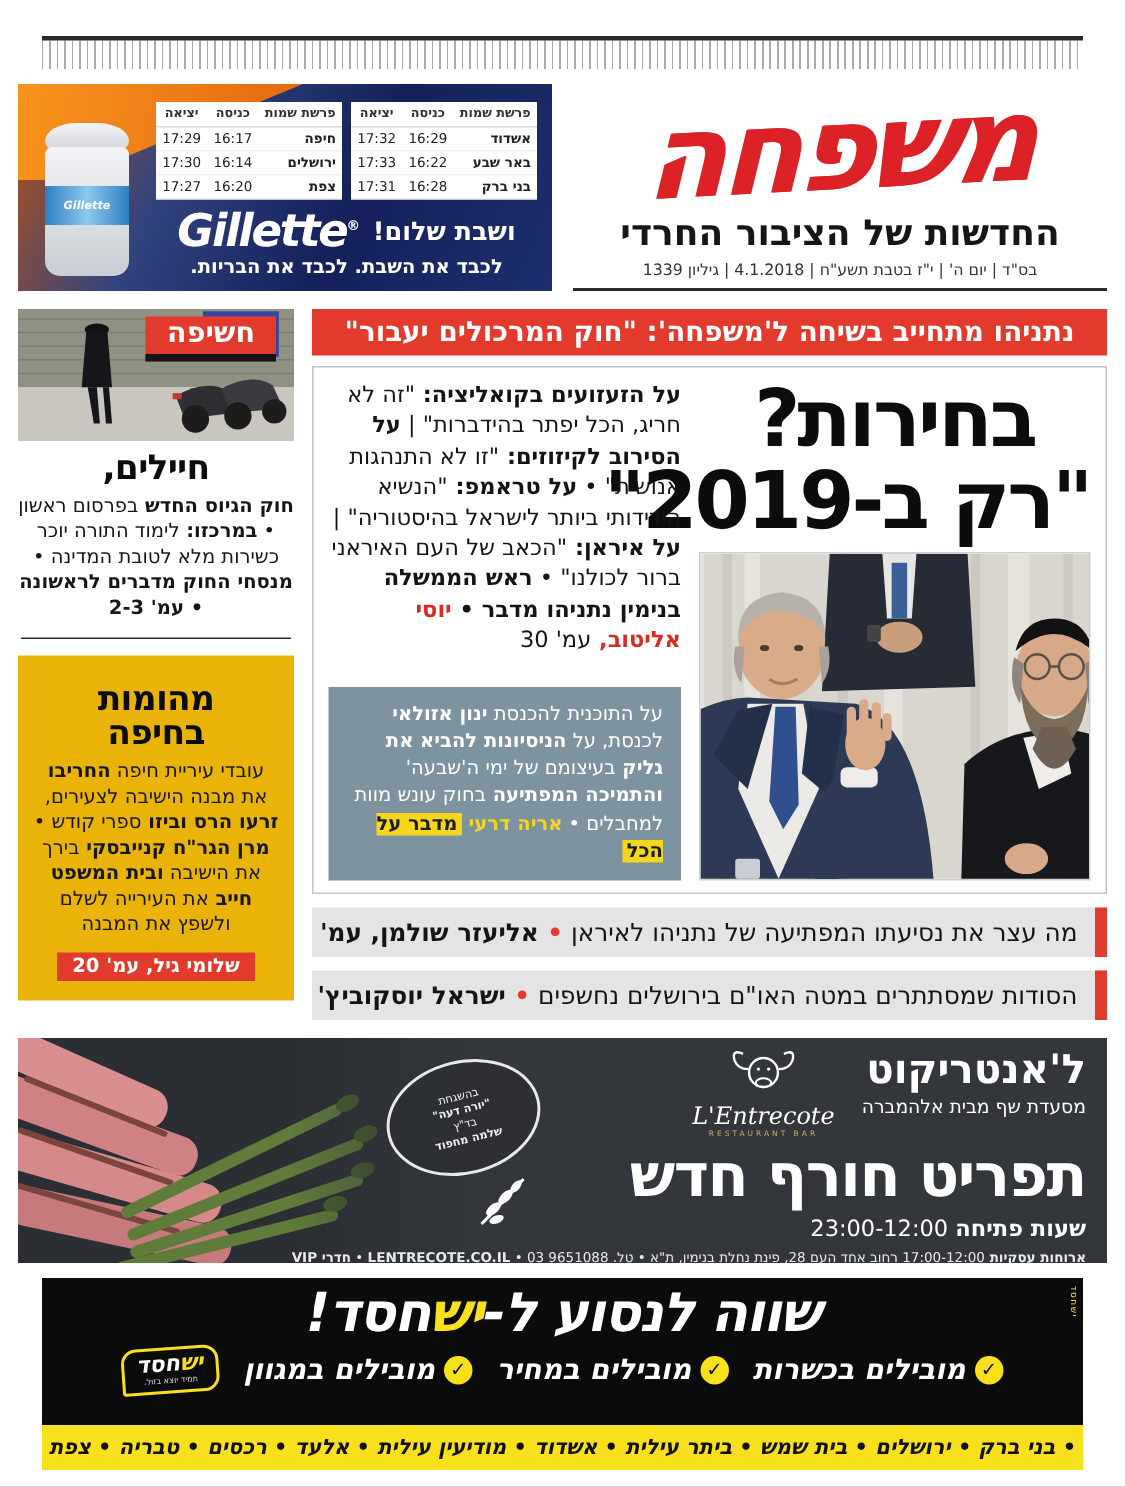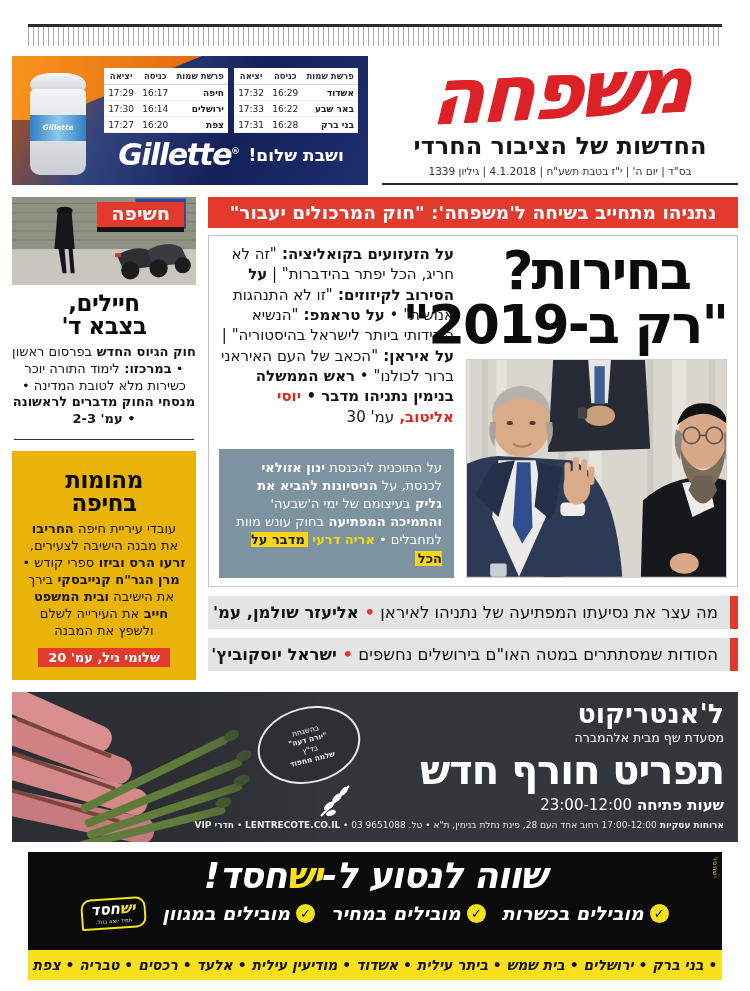--- a/index.html
+++ b/index.html
@@ -220,20 +220,21 @@
                   <td>16:20</td>
                   <td>17:27</td>
                 </tr>
             </tbody>
           </table>
         </div>
         <div class="gil-slogan-row">
           <span class="gil-slogan">ושבת שלום!</span>
           <span class="gil-logo"><span>Gillette</span><sup>®</sup></span>
         </div>
+        <div class="gil-tagline">לכבד את השבת. לכבד את הבריות.</div>
       </div>
     </div>
   </div>
 
   <div class="mid">
 
     <div class="main-col">
       <div class="red-banner">נתניהו מתחייב בשיחה ל'משפחה': "חוק המרכולים יעבור"</div>
 
       <div class="main-block">
@@ -335,21 +336,20 @@
           <path d="M134 55 Q155 44 168 53 L175 68 L140 71 Z" fill="#3a3a40"></path>
           <circle cx="117" cy="75" r="9" fill="#1c1c1c"></circle>
           <circle cx="145" cy="73" r="9" fill="#1c1c1c"></circle>
           <circle cx="169" cy="70" r="8" fill="#1c1c1c"></circle>
           <rect x="102" y="58" width="6" height="4" fill="#c23a2e"></rect>
         </svg>
         <div class="expose-badge">חשיפה</div>
       </div>
       <div class="side-hl">
         <div>חיילים,</div>
-        <div>בצבא ד'</div>
       </div>
       <p class="side-teaser"><span class="b">חוק הגיוס החדש </span><span>בפרסום ראשון • </span><span class="b">במרכזו: </span><span>לימוד התורה יוכר כשירות מלא לטובת המדינה • </span><span class="b">מנסחי החוק מדברים לראשונה • עמ' 2-3</span></p>
 
       <div class="divider"></div>
 
       <div class="side2">
         <div class="side-hl">
           <div>מהומות</div>
           <div>בחיפה</div>
         </div>
@@ -404,20 +404,32 @@
         <ellipse cx="14" cy="33" rx="5" ry="2.6" transform="rotate(-20 14 33)"></ellipse>
       </g>
     </svg>
 
     <div class="ent-content">
       <div class="ent-row1">
         <div>
           <div class="ent-title">ל'אנטריקוט</div>
           <div class="ent-sub">מסעדת שף מבית אלהמברה</div>
         </div>
+        <div class="ent-brand">
+          <svg width="46" height="34" viewBox="0 0 40 30">
+            <path d="M8 4 Q1 1 3 8 Q5 13 11 13" stroke="#fff" stroke-width="1.4" fill="none"></path>
+            <path d="M32 4 Q39 1 37 8 Q35 13 29 13" stroke="#fff" stroke-width="1.4" fill="none"></path>
+            <circle cx="20" cy="15" r="8.5" stroke="#fff" stroke-width="1.4" fill="none"></circle>
+            <ellipse cx="20" cy="21" rx="4.5" ry="2.6" stroke="#fff" stroke-width="1.2" fill="none"></ellipse>
+            <circle cx="17" cy="13" r="1" fill="#fff"></circle>
+              <circle cx="23" cy="13" r="1" fill="#fff"></circle>
+          </svg>
+          <div class="ent-script">L'Entrecote</div>
+          <div class="ent-script-sub">RESTAURANT BAR</div>
+        </div>
       </div>
       <div class="ent-menu">תפריט חורף חדש</div>
       <div class="ent-hours"><span class="b">שעות פתיחה</span> <span class="ltr">23:00-12:00</span></div>
       <div class="ent-details"><span class="b">ארוחות עסקיות </span><span class="ltr">17:00-12:00</span><span> רחוב אחד העם 28, פינת נחלת בנימין, ת"א • טל. </span><span class="ltr">03 9651088</span><span> • </span><span class="ltr b">LENTRECOTE.CO.IL</span><span> • </span><span class="b">חדרי VIP</span></div>
     </div>
   </div>
 
   <div class="yeschesed">
     <div class="yc-head"><span>שווה לנסוע ל-</span><span class="y">יש</span><span>חסד!</span></div>
     <div class="yc-row">

